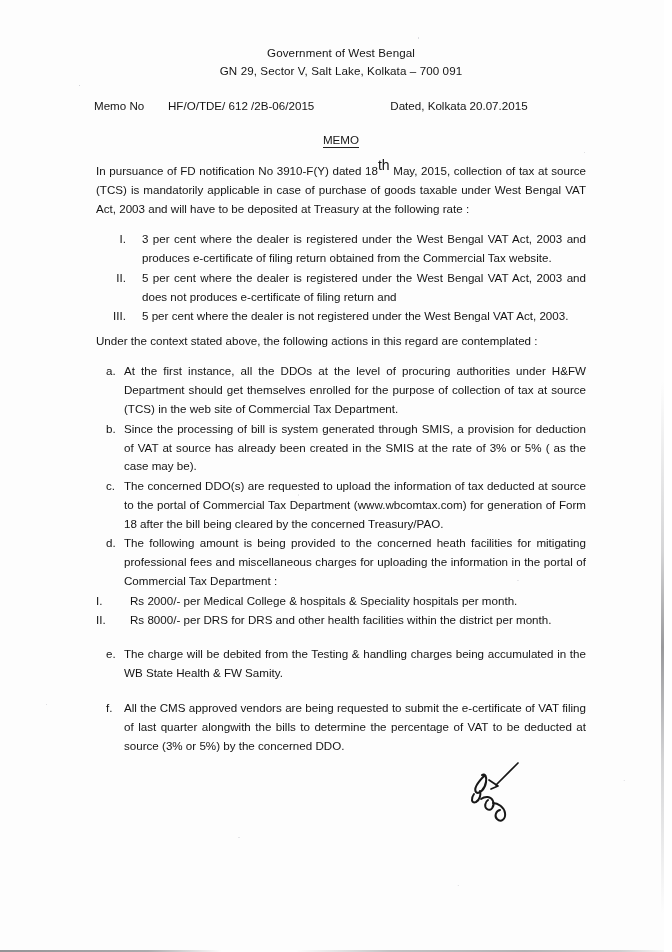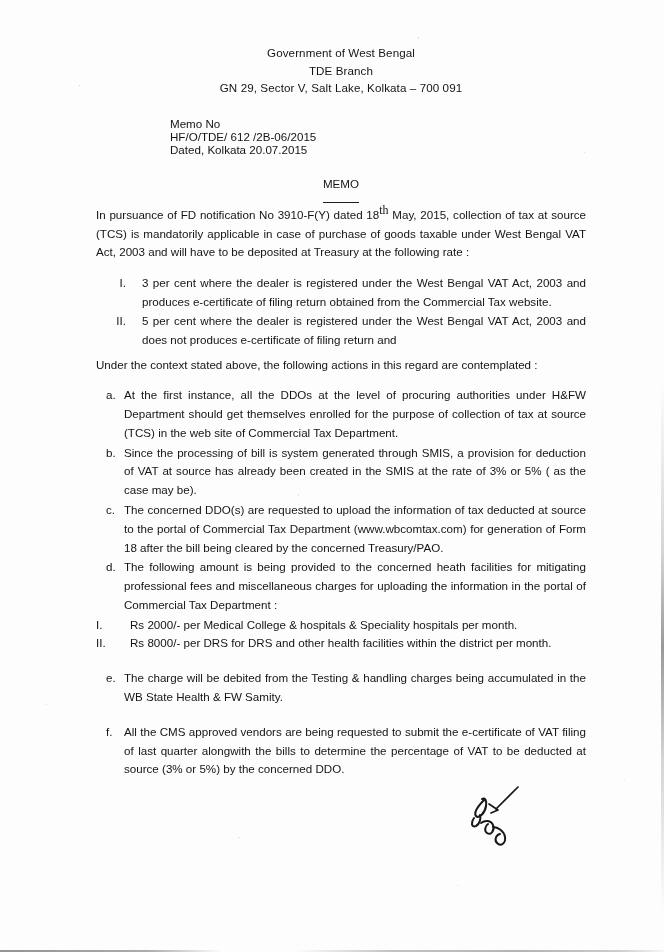--- a/index.html
+++ b/index.html
@@ -80,35 +80,34 @@
   }
   .letterhead div { white-space: nowrap; }
 
   
   .memo-line {
     display: flex;
     align-items: baseline;
     margin-top: 20px;
     font-size: 11.6px;
     margin-left: -2px;
-    flex-direction: column;
   }
   .memo-label   { width: 74px; flex: none; }
   .memo-number  { flex: none; }
   .memo-dated   { margin-left: 76px; white-space: nowrap; text-align: center; }
 
   
   .memo-title {
     text-align: center;
     margin-top: 21px;
     font-size: 11.6px;
   }
   .memo-title span {
     border-bottom: 1px solid #1d1d1d;
-    padding-bottom: 12px;
+    padding-bottom: 1px;
   }
 
   
   .para {
     margin-top: 16px;
     font-size: 11.6px;
     line-height: 1.62;
     text-align: justify;
     text-justify: inter-word;
   }
@@ -156,21 +155,21 @@
     font-size: 11.6px;
     line-height: 1.62;
   }
   .sub-roman .marker {
     width: 34px;
     flex: none;
     text-align: left;
   }
   .sub-roman .txt { flex: 1; text-align: left; }
 
-  sup { font-size: 12px; vertical-align: super; line-height: 0; font-family: Liberation Serif, serif; }
+  sup { font-size: 14px; vertical-align: super; line-height: 0; }
 
   
   .closing {
     margin-top: 24px;
     padding-left: 38px;
     font-size: 11.6px;
     line-height: 1.58;
   }
 
   
@@ -186,21 +185,20 @@
   }
 </style>
 </head>
 <body>
 
 <div id="page">
   <div class="content">
 
     <div class="letterhead">
       <div>Government of West Bengal</div>
-      <div>TDE Branch</div>
       <div>GN 29, Sector V, Salt Lake, Kolkata – 700 091</div>
     </div>
 
     <div class="memo-line">
       <span class="memo-label">Memo No</span>
       <span class="memo-number">HF/O/TDE/  612  /2B-06/2015</span>
       <span class="memo-dated">Dated, Kolkata 20.07.2015</span>
     </div>
 
     <div class="memo-title">
@@ -210,20 +208,24 @@
     <p class="para"><span>In pursuance of FD notification No 3910-F(Y) dated 18</span><sup>th</sup><span> May, 2015, collection of tax at source (TCS) is mandatorily applicable in case of purchase of goods taxable under West Bengal VAT Act, 2003 and will have to be deposited at Treasury at the following rate :</span></p>
 
     <ol class="lst roman-list">
       <li>
         <span class="marker">I.</span>
         <span class="txt">3 per cent where the dealer is registered under the West Bengal VAT Act, 2003 and produces e-certificate of filing return obtained from the Commercial Tax website.</span>
       </li>
       <li>
         <span class="marker">II.</span>
         <span class="txt">5 per cent where the dealer is registered under the West Bengal VAT Act, 2003 and does not produces e-certificate of filing return and</span>
+      </li>
+      <li>
+        <span class="marker">III.</span>
+        <span class="txt">5 per cent where the dealer is not registered under the West Bengal VAT Act, 2003.</span>
       </li>
     </ol>
 
     <p class="para noindent">Under the context stated above, the following actions in this regard are contemplated :</p>
 
     <ol class="lst alpha-list">
 
       <li>
         <span class="marker">a.</span>
         <span class="txt">At the first instance, all the DDOs at the level of procuring authorities under H&amp;FW Department should get themselves enrolled for the purpose of collection of tax at source (TCS)  in the web site of Commercial Tax Department.</span>

